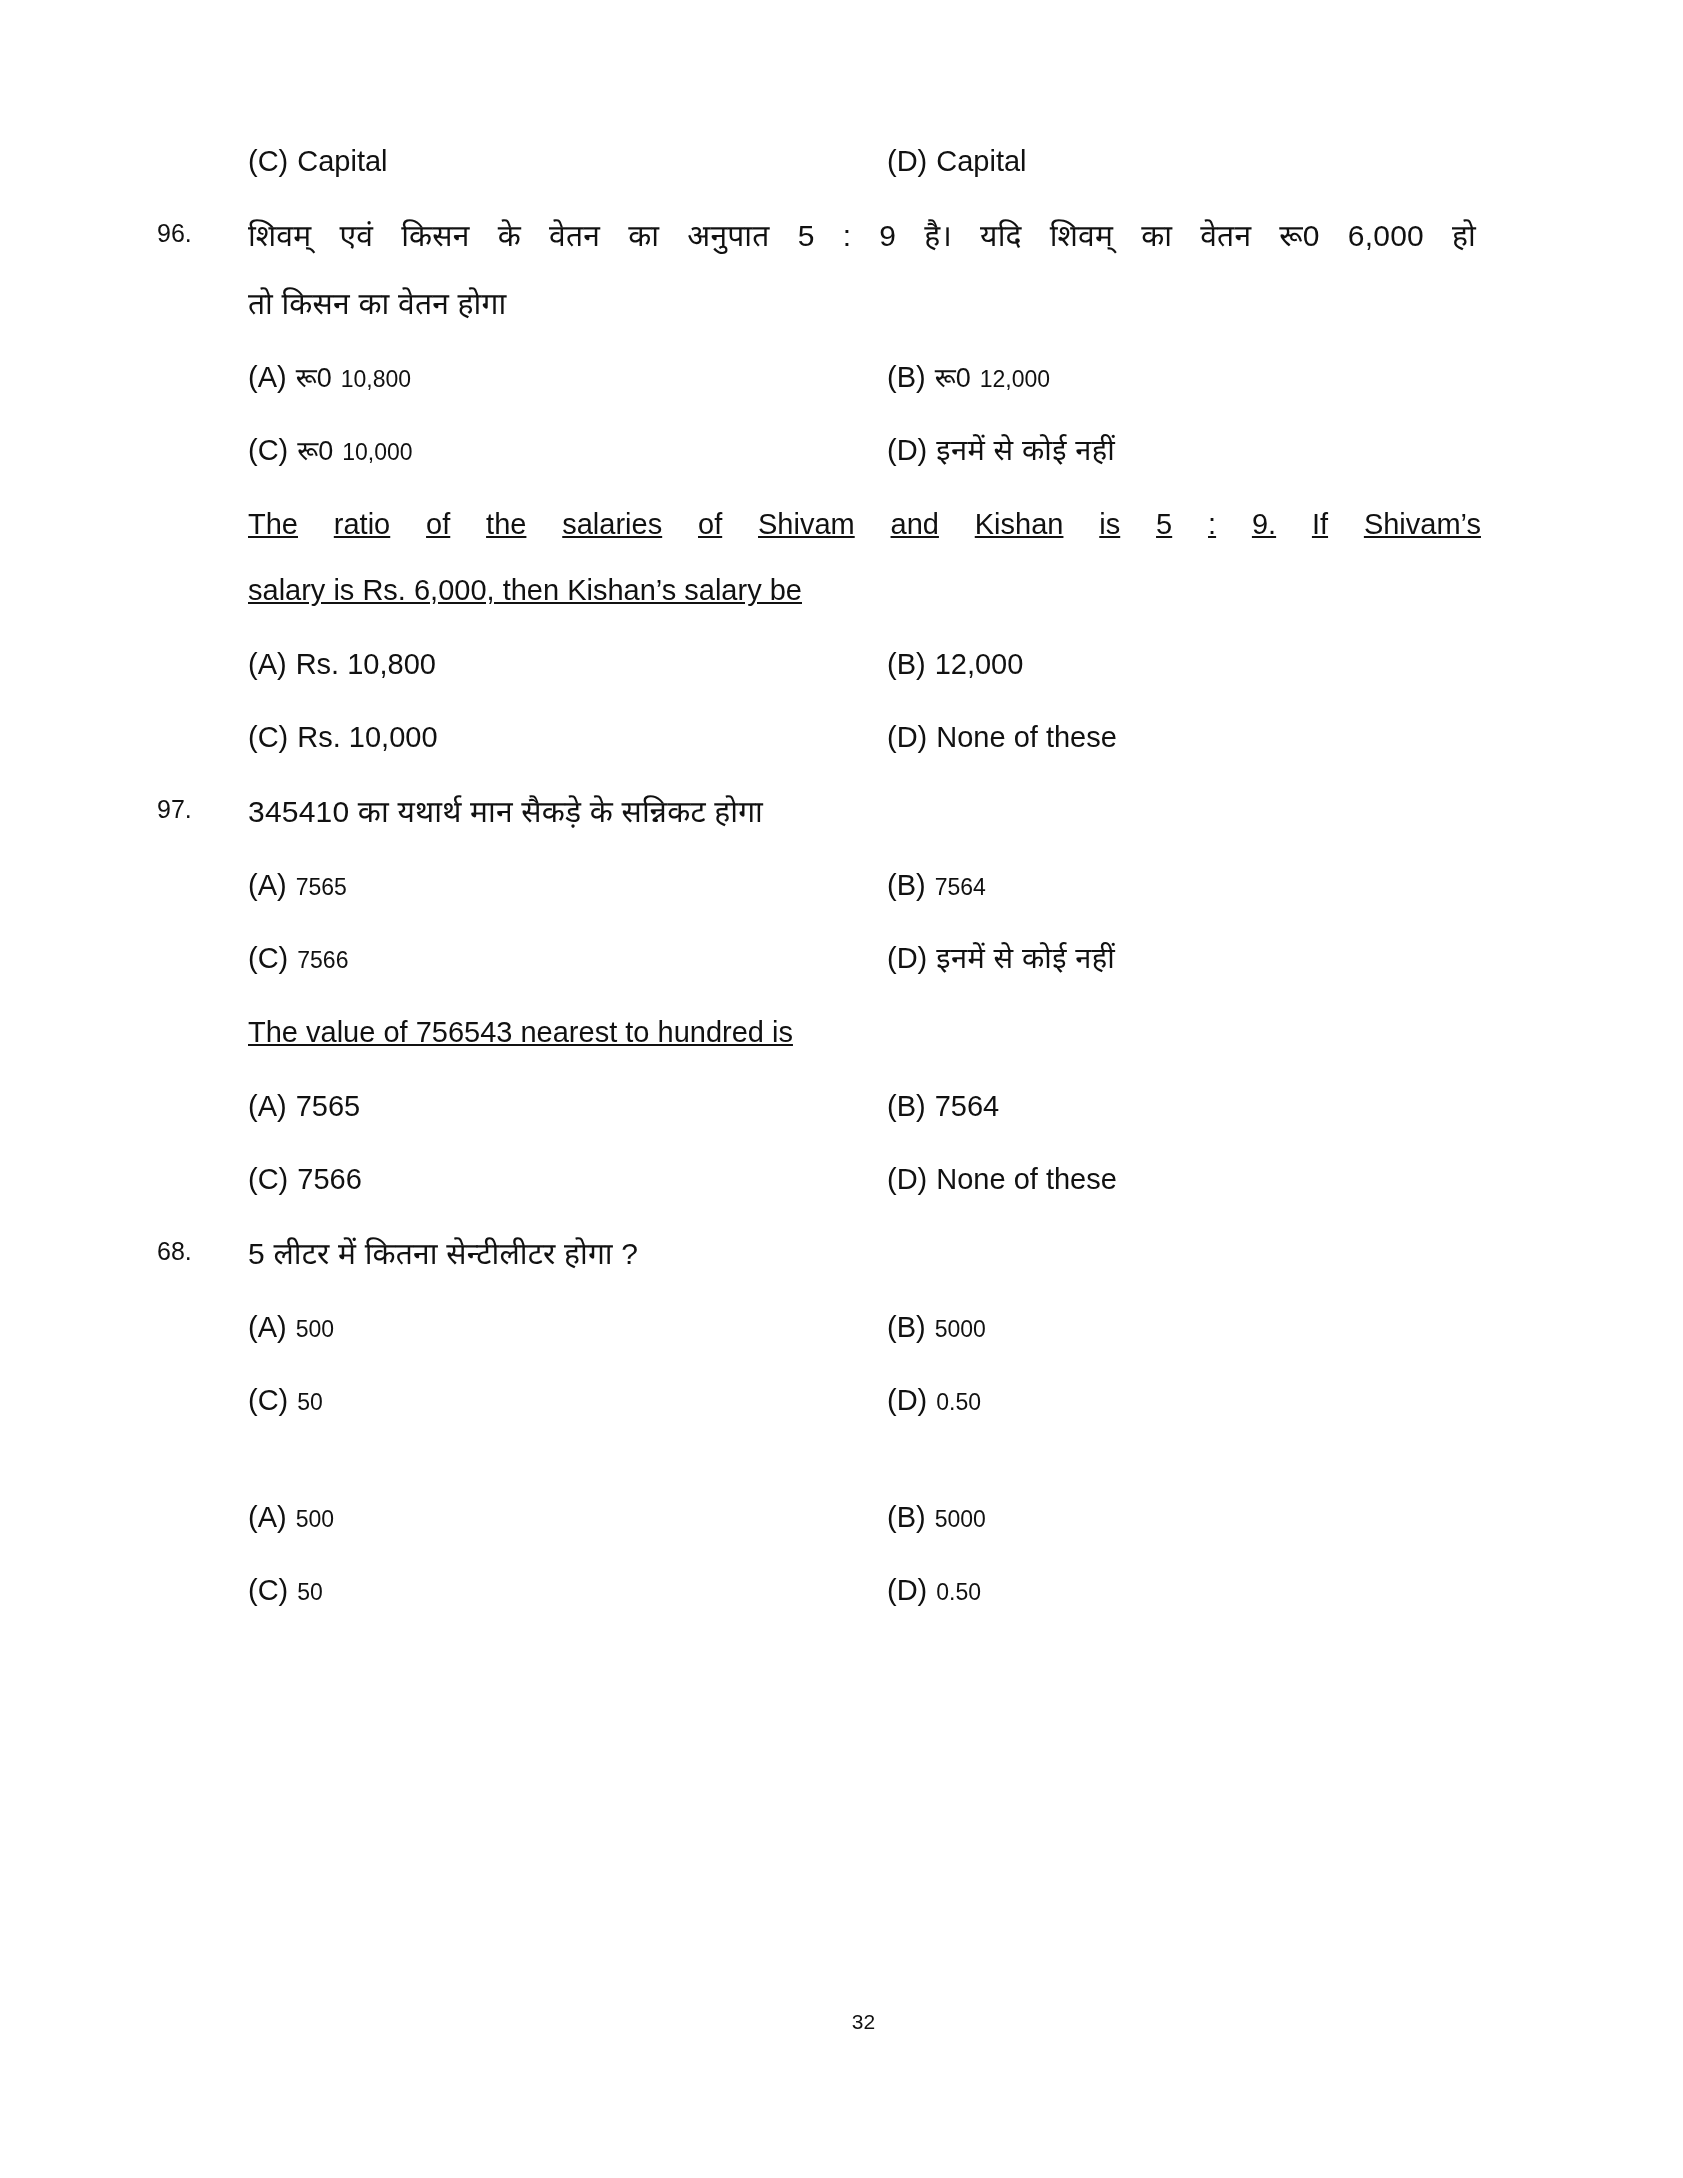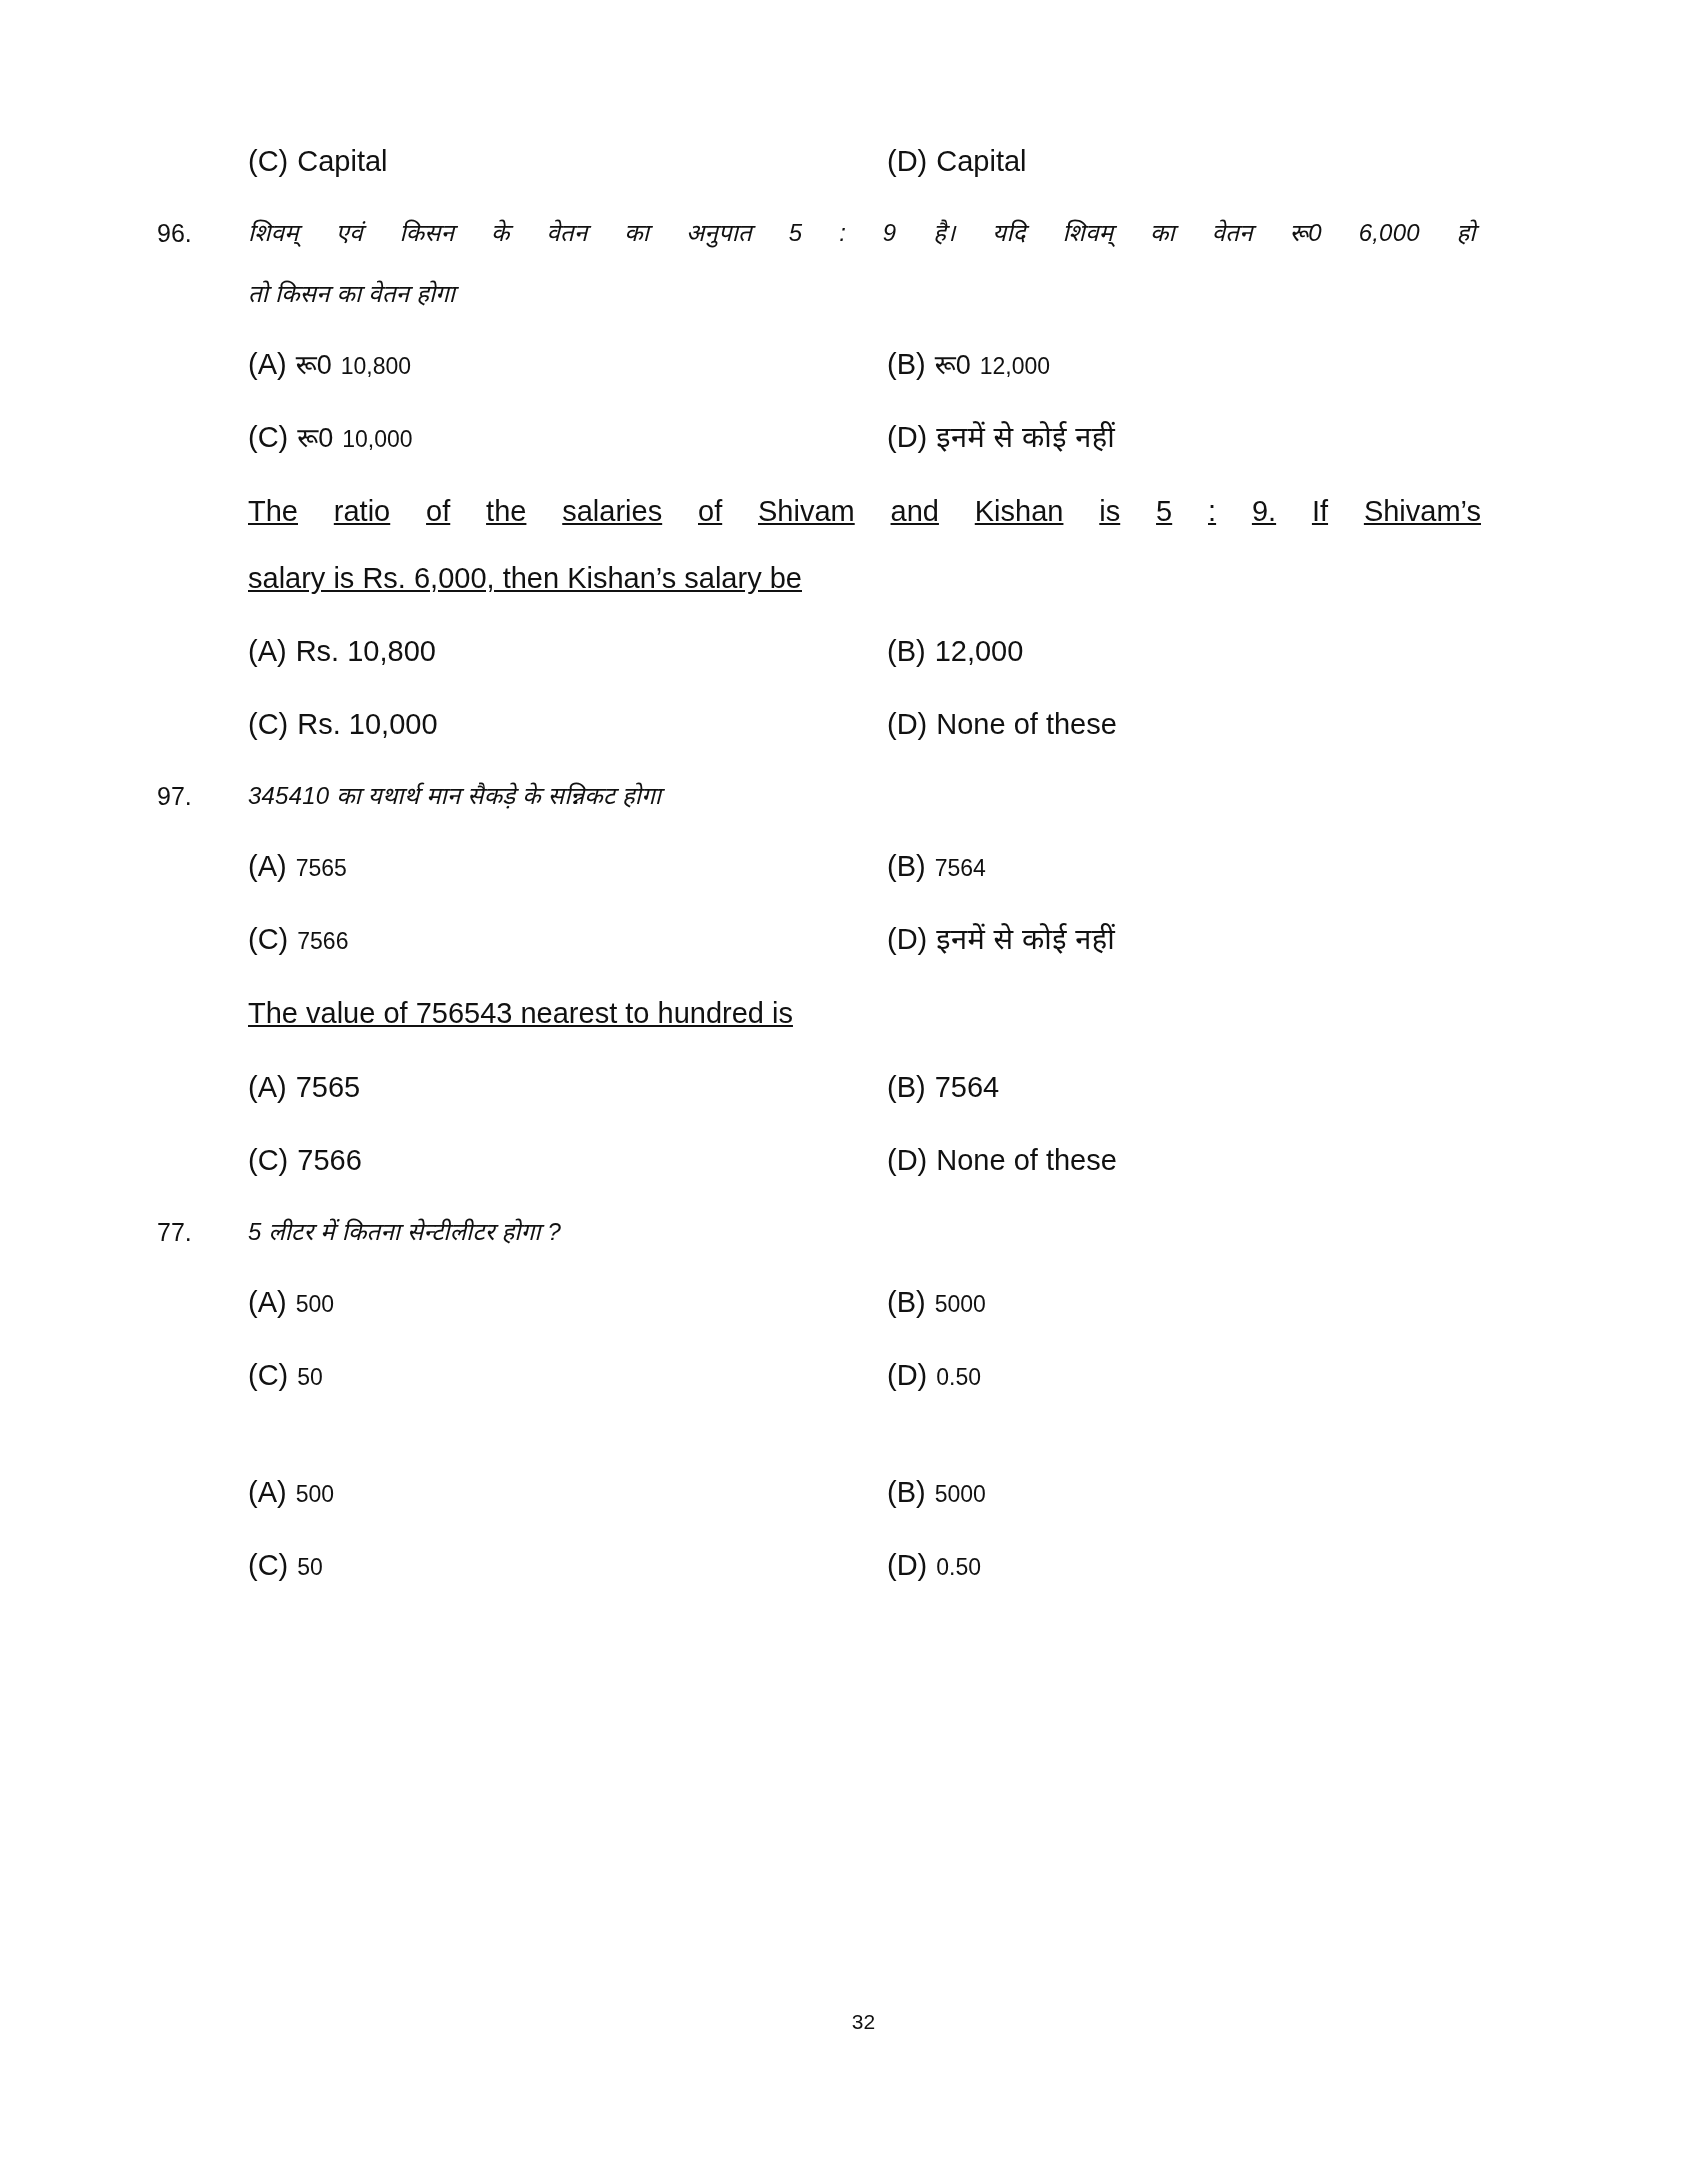--- a/index.html
+++ b/index.html
@@ -47,23 +47,22 @@
 
   .qline {
     font-size: 29px;
     line-height: 1.05;
     margin: 0;
     padding: 0;
     white-space: nowrap;
   }
 
   .qline.hindi {
-    font-size: 24px;
+    font-size: 30px;
     letter-spacing: 0.2px;
-    font-style: italic;
   }
 
   .qline.justify {
     display: flex;
     justify-content: space-between;
     white-space: normal;
     width: 1228px;
   }
 
   .qline.justify > span { white-space: nowrap; }
@@ -333,21 +332,21 @@
       </div>
       <div class="opt col-b">
         <span class="opt-label">(D)</span>
         <span class="opt-text">None of these</span>
       </div>
     </div>
 
     <div class="gap-l"></div>
 
     <div class="qblock">
-      <span class="qnum">77.</span>
+      <span class="qnum">68.</span>
       <div class="qline hindi">5 लीटर में कितना सेन्टीलीटर होगा ?</div>
     </div>
 
     <div class="gap-l"></div>
 
     <div class="opt-row">
       <div class="opt col-a">
         <span class="opt-label">(A)</span>
         <span class="opt-text small">500</span>
       </div>

